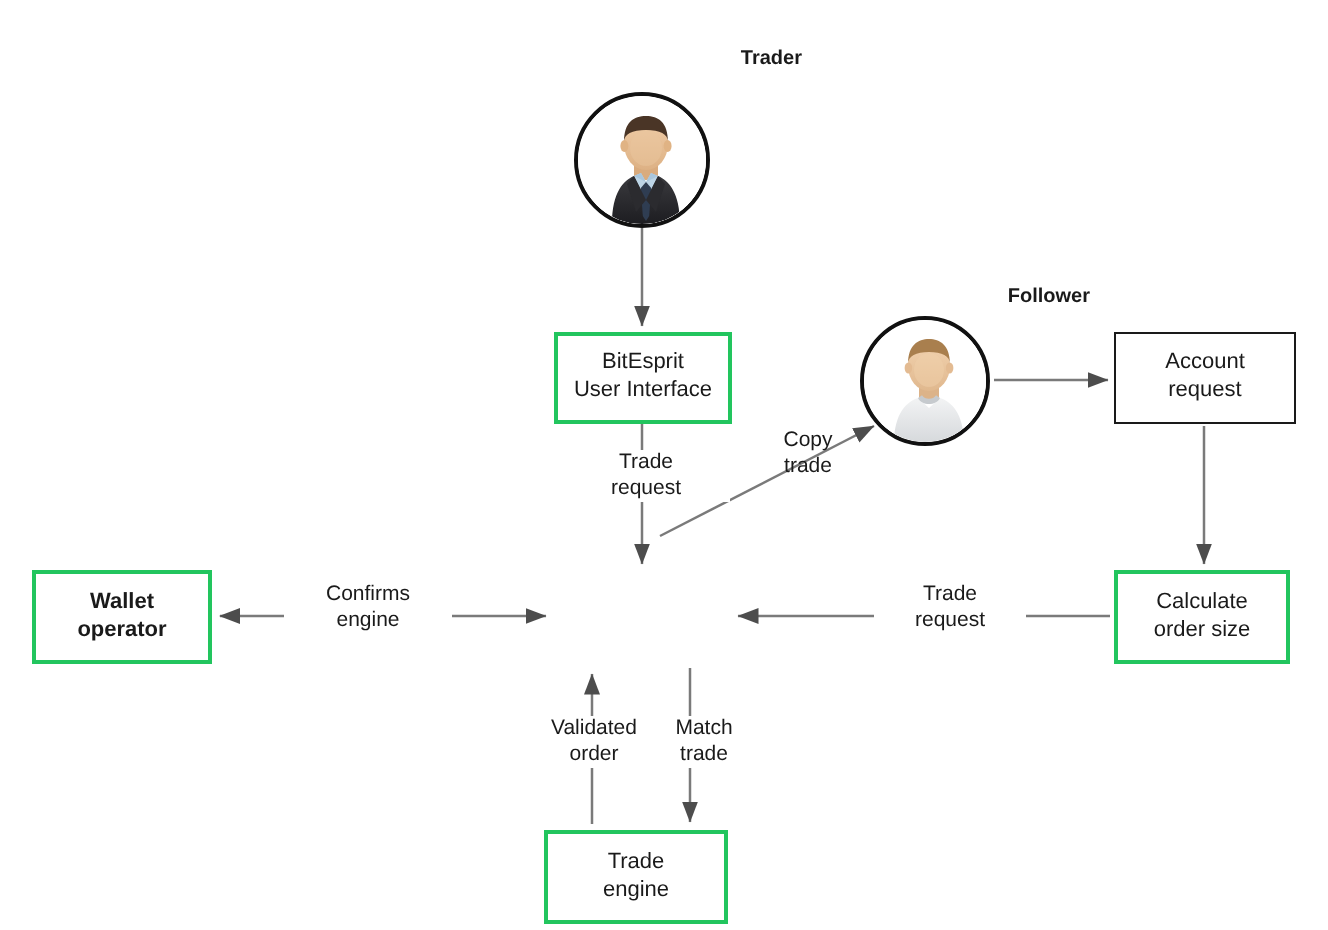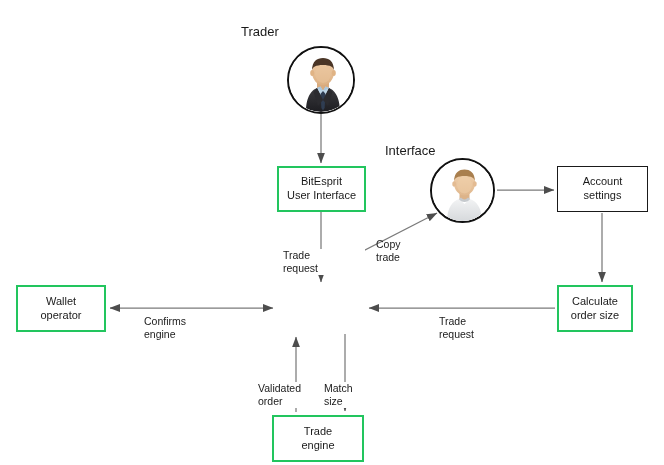--- a/index.html
+++ b/index.html
@@ -67,38 +67,38 @@
     top: 0;
     width: 100%;
     height: 100%;
     border-radius: 50%;
     overflow: hidden;
     background: #ffffff;
   }
   .actor-caption {
     position: absolute;
     width: 160px;
-    text-align: left;
-    font-size: 13px;
-    font-weight: normal;
+    text-align: right;
+    font-size: 10px;
+    font-weight: bold;
     color: #1a1a1a;
     z-index: 5;
   }
 
   
   .edge-label {
     position: absolute;
+    text-align: center;
     font-size: 10.5px;
     line-height: 1.22;
     color: #1a1a1a;
     background: #ffffff;
     white-space: pre-line;
     padding: 0 2px;
     z-index: 2;
-    margin-top: 24px;
   }
   .edge-label.rot {
     background: transparent;
   }
 </style>
 </head>
 <body>
 
 <div id="canvas">
 
@@ -179,21 +179,21 @@
             <ellipse cx="23.2" cy="25" rx="2" ry="3" fill="#e0b384"></ellipse>
             <ellipse cx="44.8" cy="25" rx="2" ry="3" fill="#e0b384"></ellipse>
 
             <ellipse cx="34" cy="26" rx="8" ry="9" fill="#eac59d" opacity="0.5"></ellipse>
           </g>
         </svg>
       </div>
     </div>
   </div>
 
-  <div class="actor-caption" style="left:385px; top:143px;">Interface</div>
+  <div class="actor-caption" style="left:385px; top:143px;">Follower</div>
 
   <div class="actor" style="left:430px; top:158px; width:65px; height:65px;">
     <div class="actor-ring" style="width:65px; height:65px;">
       <div class="actor-photo">
         <svg viewBox="0 0 65 65" width="65" height="65" xmlns="http://www.w3.org/2000/svg">
           <defs>
             <clipPath id="clipFollower">
                 <circle cx="32.5" cy="32.5" r="30.5"></circle>
               </clipPath>
             <linearGradient id="shirtG" x1="0" y1="0" x2="0" y2="1">
@@ -228,31 +228,31 @@
       </div>
     </div>
   </div>
 
   <div class="node thick" style="left:277px; top:166px; width:89px; height:46px;">
     <span class="node-label">BitEsprit
 User Interface</span>
   </div>
 
 
-  <div class="node thick" style="left:16px; top:285px; width:90px; height:47px;">
+  <div class="node thick" style="left:16px; top:285px; width:90px; height:47px;font-weight:bold;">
     <span class="node-label">Wallet
 operator</span>
   </div>
 
   <div class="node thin" style="left:557px; top:166px; width:91px; height:46px;">
     <span class="node-label">Account
-settings</span>
-  </div>
-
-  <div class="node thick" style="left:557px; top:285px; width:76px; height:47px;">
+request</span>
+  </div>
+
+  <div class="node thick" style="left:557px; top:285px; width:88px; height:47px;">
     <span class="node-label">Calculate
 order size</span>
   </div>
 
   <div class="node thick" style="left:272px; top:415px; width:92px; height:47px;">
     <span class="node-label">Trade
 engine</span>
   </div>
 
   <div class="edge-label" style="left:281px; top:225px; width:80px;">Trade
@@ -264,15 +264,15 @@
   <div class="edge-label" style="left:437px; top:291px; width:72px;">Trade
 request</div>
 
   <div class="edge-label" style="left:142px; top:291px; width:80px;">Confirms
 engine</div>
 
   <div class="edge-label" style="left:256px; top:358px; width:78px;">Validated
 order</div>
 
   <div class="edge-label" style="left:322px; top:358px; width:56px;">Match
-size</div>
+trade</div>
 
 </div>
 
 </body></html>

